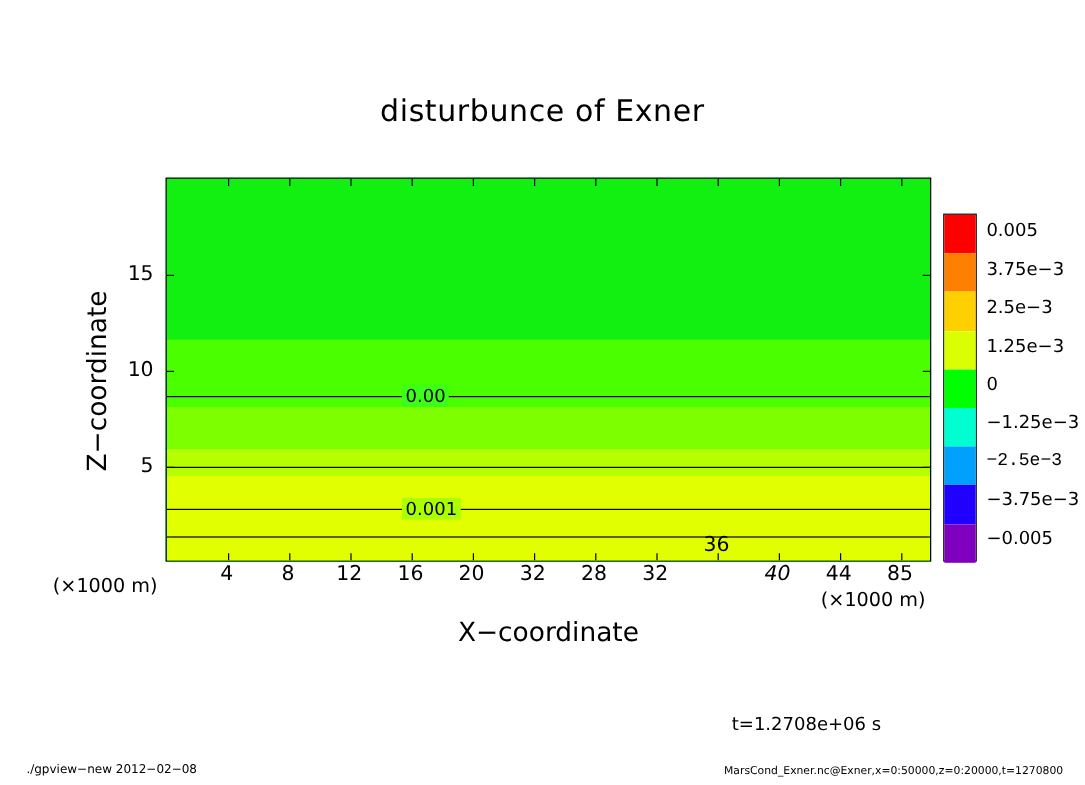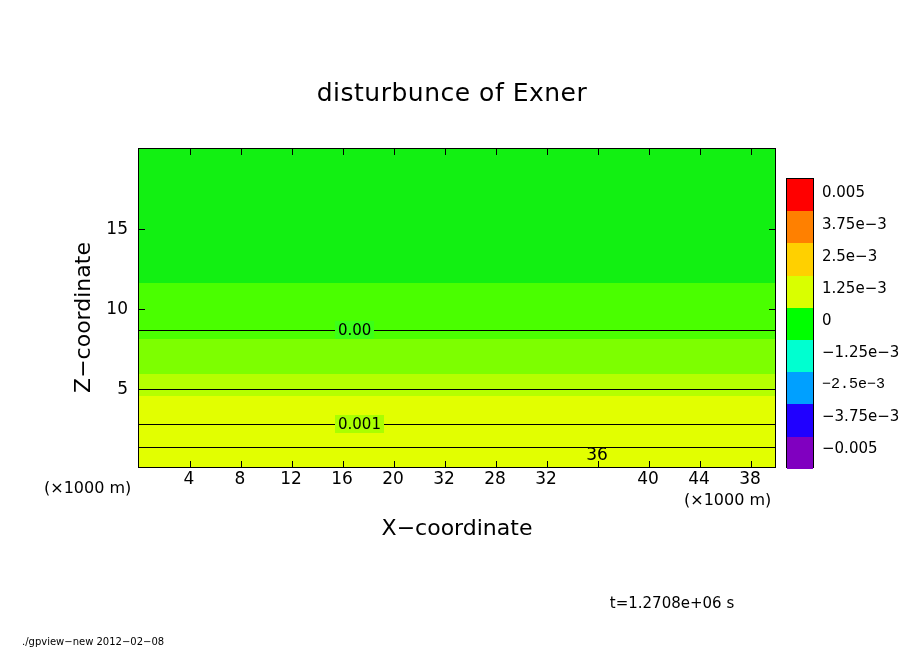--- a/index.html
+++ b/index.html
@@ -245,35 +245,36 @@
 
   <div class="txt xlabel-num" style="left:189px; top:468px;">4</div>
   <div class="txt xlabel-num" style="left:240px; top:468px;">8</div>
   <div class="txt xlabel-num" style="left:291px; top:468px;">12</div>
   <div class="txt xlabel-num" style="left:342px; top:468px;">16</div>
   <div class="txt xlabel-num" style="left:393px; top:468px;">20</div>
   <div class="txt xlabel-num" style="left:444px; top:468px;">32</div>
   <div class="txt xlabel-num" style="left:495px; top:468px;">28</div>
   <div class="txt xlabel-num" style="left:546px; top:468px;">32</div>
   <div class="txt xlabel-num" style="left:597px; top:444px;">36</div>
-  <div class="txt xlabel-num" style="left:648px; top:468px;">40</div>
+  <div class="txt xlabel-num" style="left:648px; top:468px;font-style:italic;">40</div>
   <div class="txt xlabel-num" style="left:699px; top:468px;">44</div>
-  <div class="txt xlabel-num" style="left:750px; top:468px;">38</div>
+  <div class="txt xlabel-num" style="left:750px; top:468px;">85</div>
 
   <div class="txt ylabel-num" style="left:100px; top:388px; width:28px;">5</div>
   <div class="txt ylabel-num" style="left:92px; top:308px; width:36px;">10</div>
   <div class="txt ylabel-num" style="left:92px; top:228px; width:36px;">15</div>
 
   <div class="txt" id="yaxis-title">Z−coordinate</div>
   <div class="txt" id="xaxis-title">X−coordinate</div>
   <div class="txt" id="xunit-left">(×1000 m)</div>
   <div class="txt" id="xunit-right">(×1000 m)</div>
 
   <div class="txt" id="time-label" style="text-align:center; padding-left:220px;">t=1.2708e+06 s</div>
   <div class="txt" id="footer-left">./gpview−new   2012−02−08</div>
+  <div class="txt" id="footer-right">MarsCond_Exner.nc@Exner,x=0:50000,z=0:20000,t=1270800</div>
 
   <div id="colorbar">
     <div class="cb-seg" style="top:0px;   height:32.2px; background:#ff0000;"></div>
     <div class="cb-seg" style="top:32.2px; height:32.2px; background:#ff8000;"></div>
     <div class="cb-seg" style="top:64.4px; height:32.2px; background:#ffd000;"></div>
     <div class="cb-seg" style="top:96.6px; height:32.2px; background:#d9ff00;"></div>
     <div class="cb-seg" style="top:128.8px; height:32.2px; background:#00ff00;"></div>
     <div class="cb-seg" style="top:161px;  height:32.2px; background:#00ffd0;"></div>
     <div class="cb-seg" style="top:193.2px; height:32.2px; background:#00a0ff;"></div>
     <div class="cb-seg" style="top:225.4px; height:32.2px; background:#2000ff;"></div>

